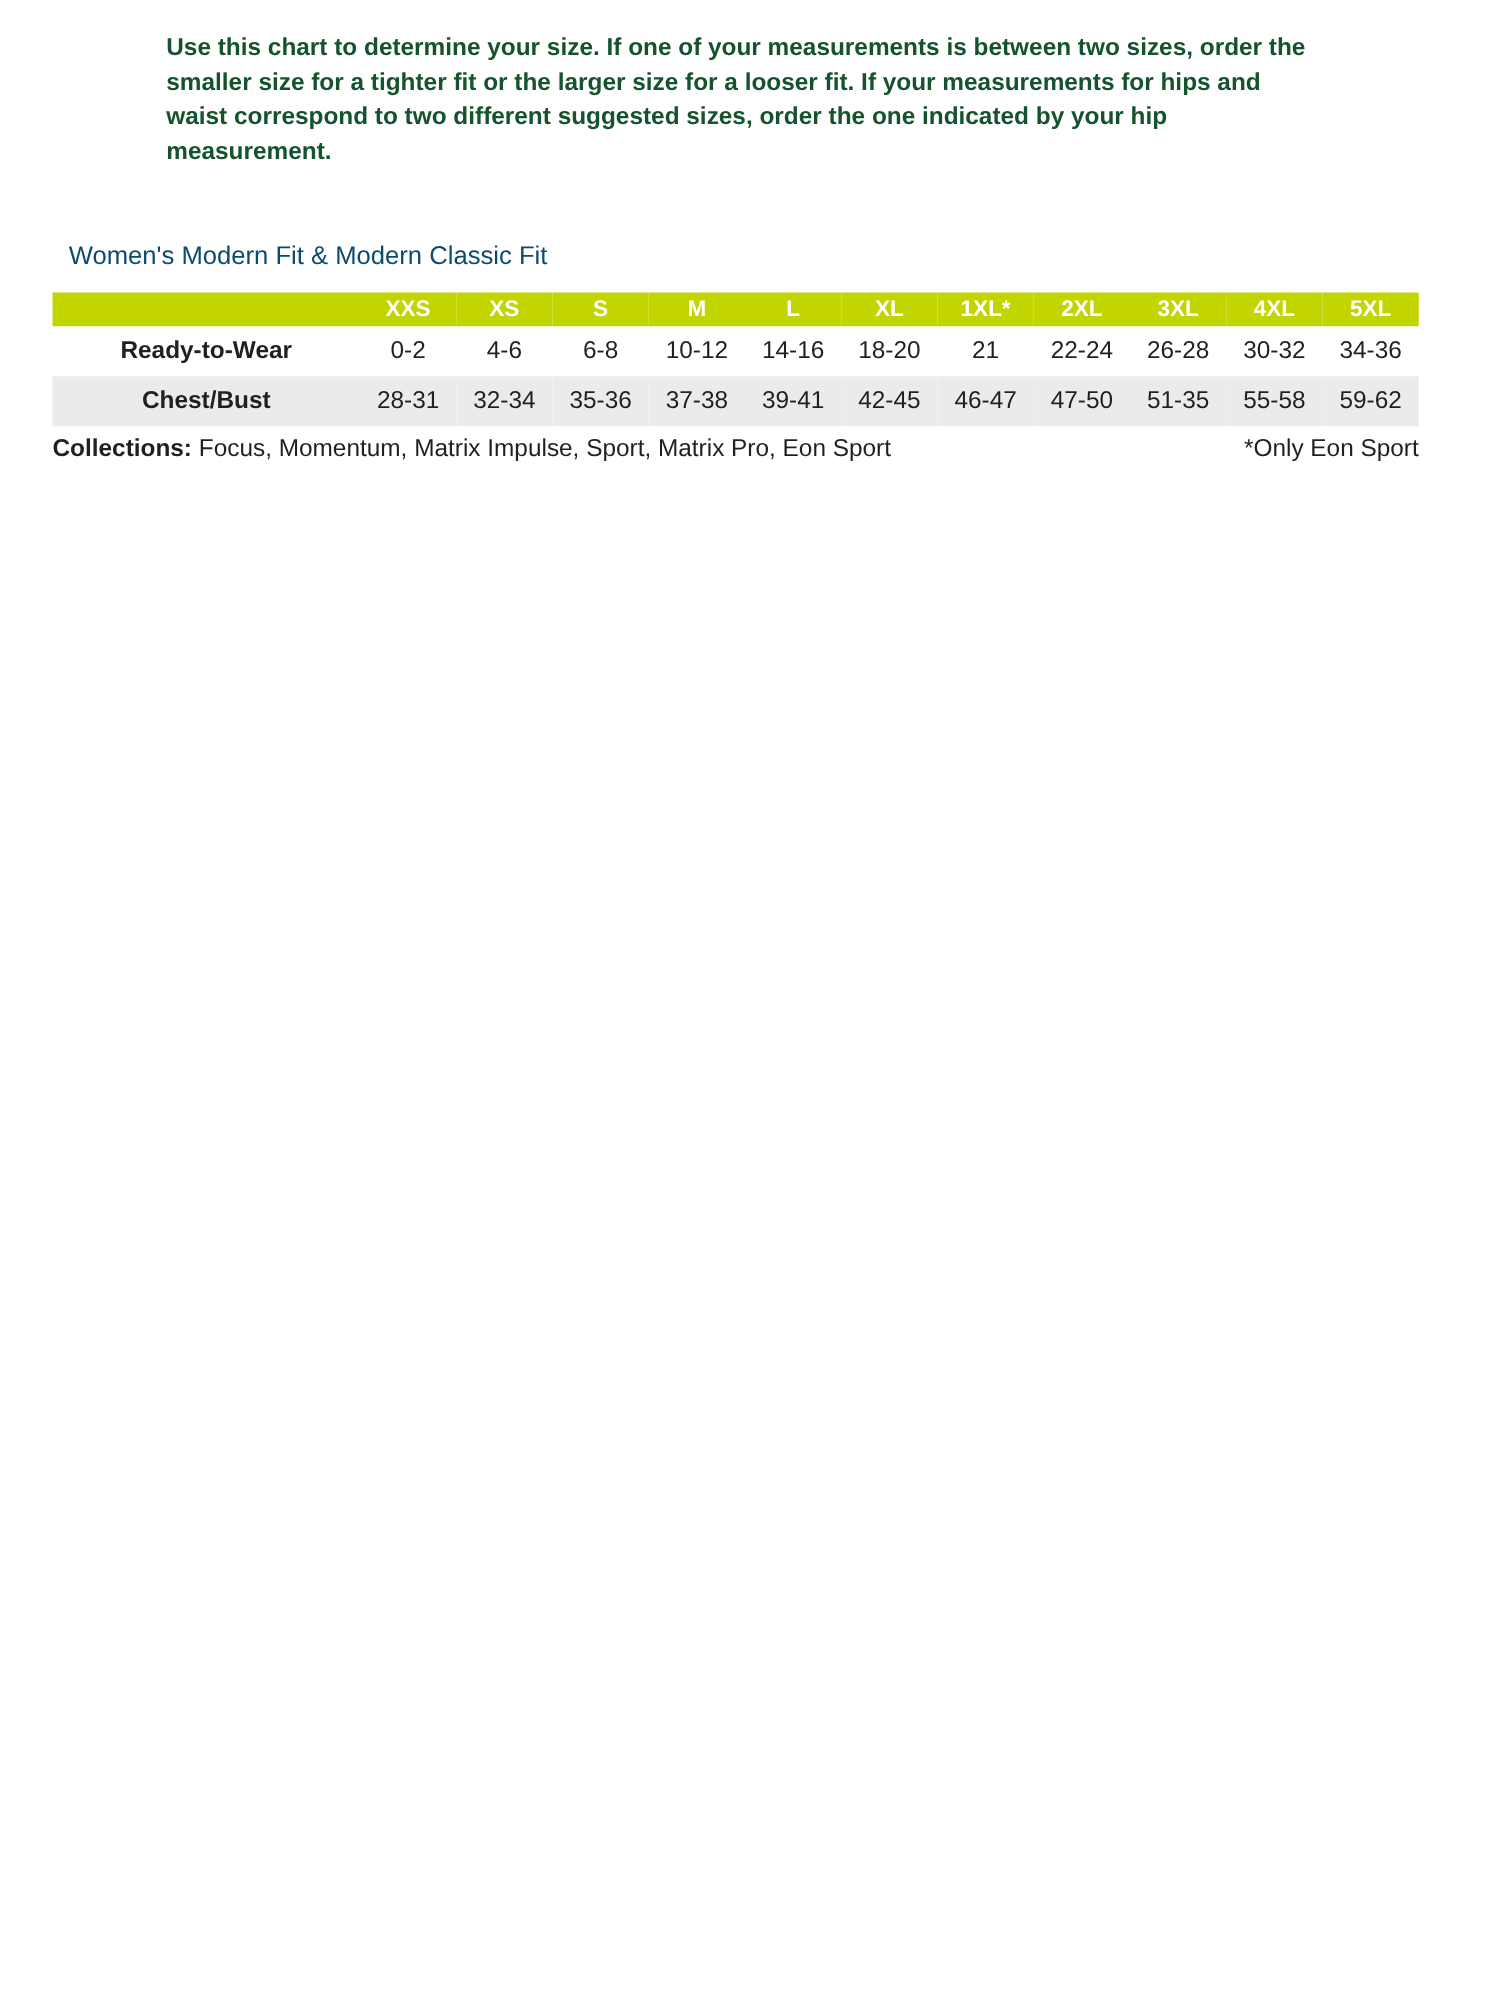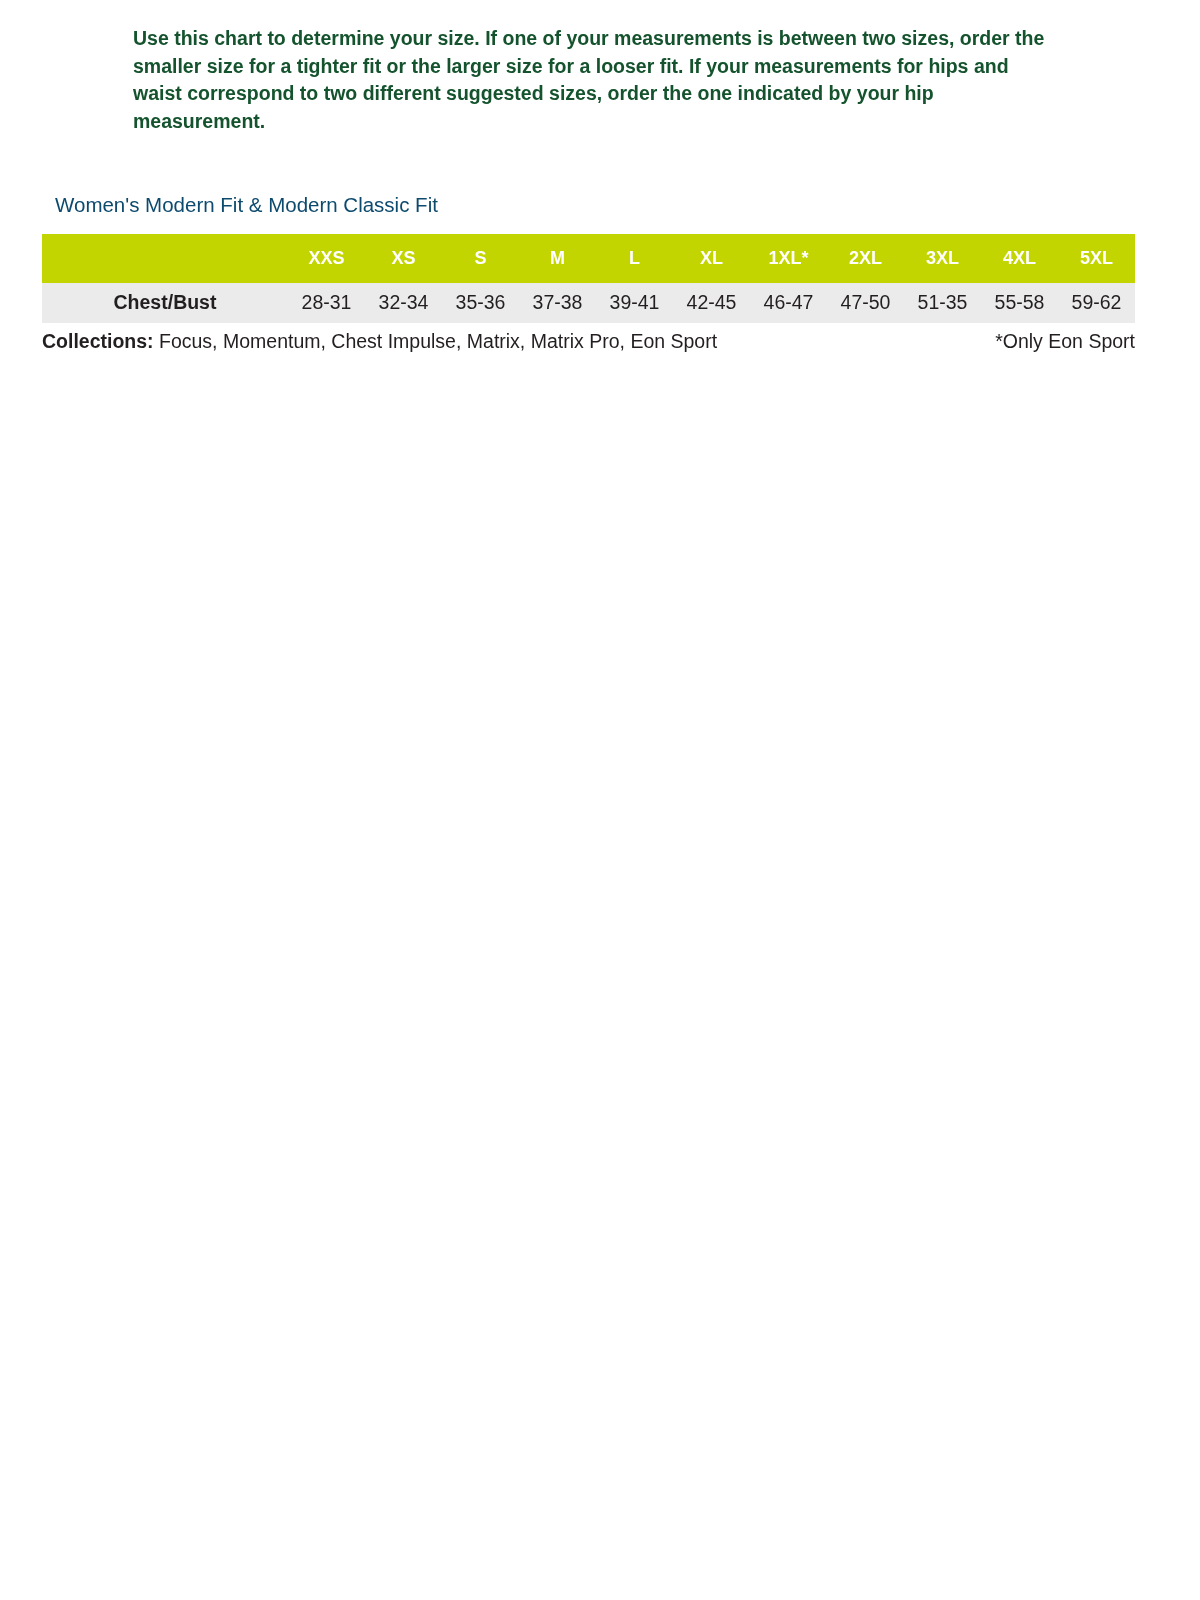--- a/index.html
+++ b/index.html
@@ -40,21 +40,21 @@
     border-collapse: collapse;
     table-layout: fixed;
     margin-left: 42px;
     width: 1093px;
   }
   table.sizing thead th {
     background: var(--header-bg, #c3d500);
     color: var(--header-text, #ffffff);
     font-size: 18px;
     font-weight: 600;
-    height: 49px;
+    height: 27px;
     padding: 0;
     text-align: center;
     vertical-align: middle;
   }
   table.sizing tbody tr { height: 40px; }
   table.sizing tbody tr.shaded { background: var(--shaded-bg, #ebebeb); }
   table.sizing tbody th {
     font-size: 19.5px;
     font-weight: 700;
     text-align: center;
@@ -110,36 +110,50 @@
           <th>L</th>
           <th>XL</th>
           <th>1XL*</th>
           <th>2XL</th>
           <th>3XL</th>
           <th>4XL</th>
           <th>5XL</th>
         </tr>
       </thead>
     <tbody>
+        <tr>
+          <th>Ready-to-Wear</th>
+          <td>0-2</td>
+          <td>4-6</td>
+          <td>6-8</td>
+          <td>10-12</td>
+          <td>14-16</td>
+          <td>18-20</td>
+          <td>21</td>
+          <td>22-24</td>
+          <td>26-28</td>
+          <td>30-32</td>
+          <td>34-36</td>
+        </tr>
         <tr class="shaded">
           <th>Chest/Bust</th>
           <td>28-31</td>
           <td>32-34</td>
           <td>35-36</td>
           <td>37-38</td>
           <td>39-41</td>
           <td>42-45</td>
           <td>46-47</td>
           <td>47-50</td>
           <td>51-35</td>
           <td>55-58</td>
           <td>59-62</td>
         </tr>
       </tbody>
   </table>
   <div class="footer-row">
     <div>
       <b>Collections:</b>
-      <span>Focus, Momentum, Chest Impulse, Matrix, Matrix Pro, Eon Sport</span>
+      <span>Focus, Momentum, Matrix Impulse, Sport, Matrix Pro, Eon Sport</span>
     </div>
     <div>*Only Eon Sport</div>
   </div>
 </div>
 
 </body></html>

